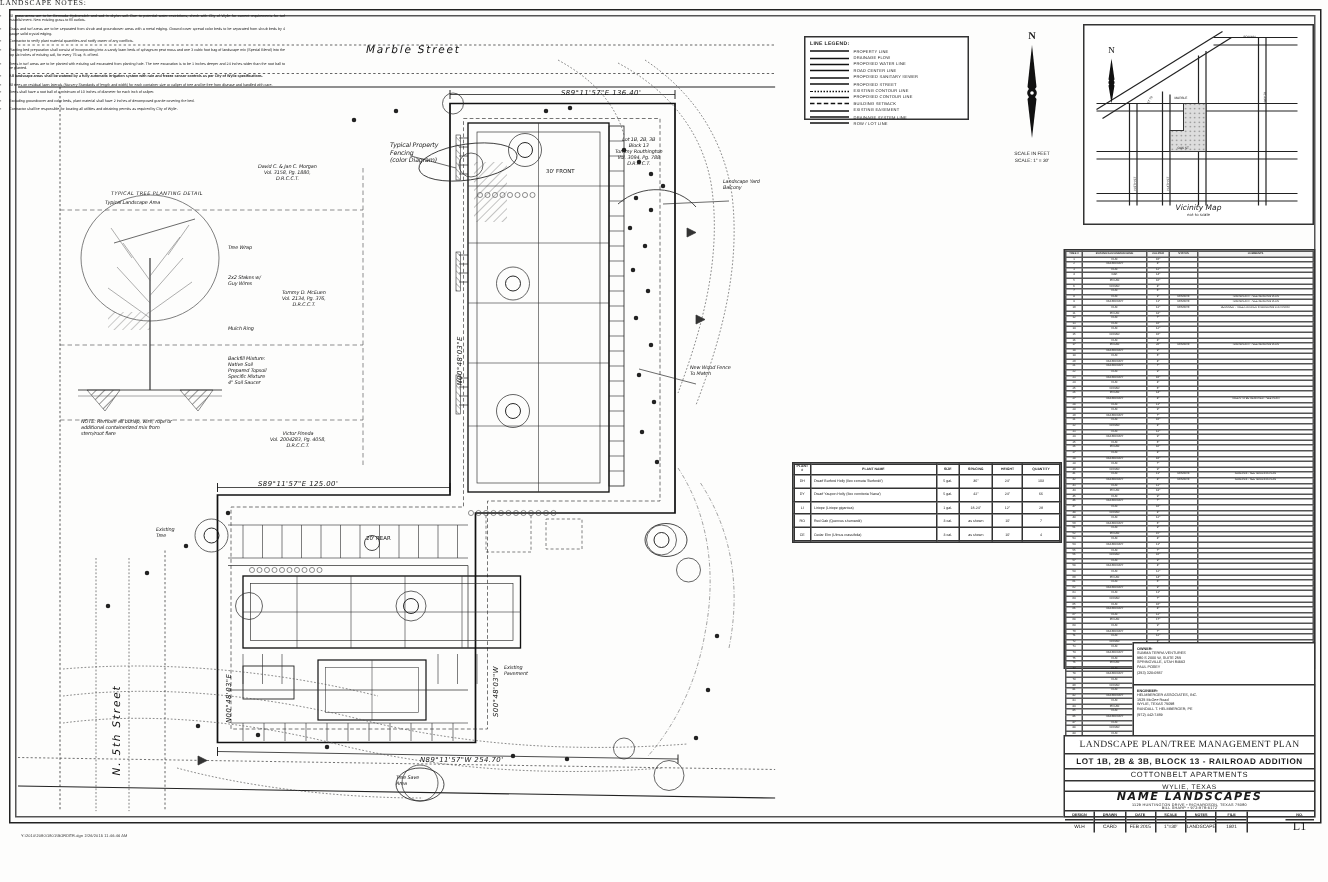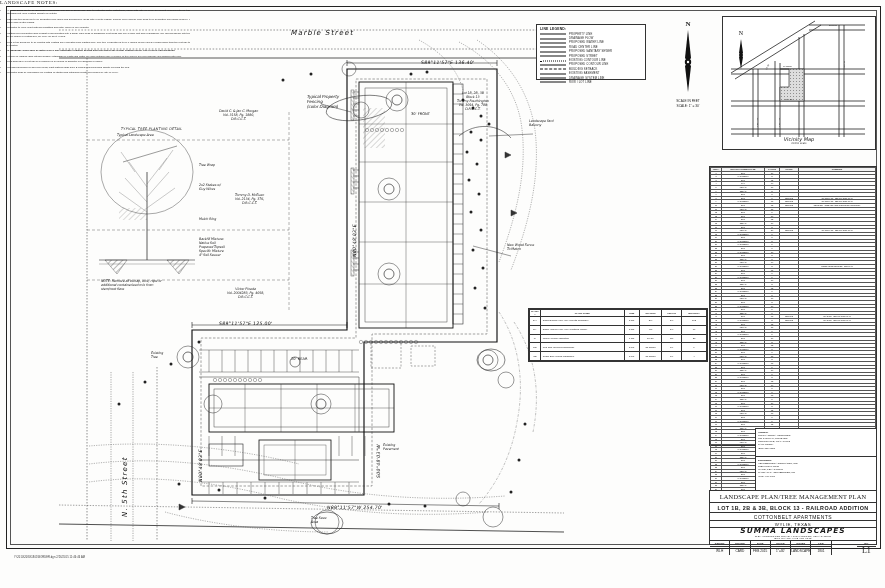--- a/index.html
+++ b/index.html
@@ -13,21 +13,21 @@
   
   .abs{position:absolute;}
   .xtiny{font-size:2.1px;line-height:2.5px;}
 
   
   .hand{font-family:"DejaVu Sans",sans-serif;font-style:italic;color:#1b1b1b;
         font-size:4.2px;line-height:5px;letter-spacing:-.1px;}
   .hand.s{font-size:3.3px;line-height:3.9px;}
 
   
-  #plan{position:absolute;left:12px;top:12px;width:505px;height:529px;overflow:hidden;margin-left:47px;}
+  #plan{position:absolute;left:12px;top:12px;width:505px;height:529px;overflow:hidden;}
   #plan svg{position:absolute;left:0;top:0;}
 
   
   .street-lbl{position:absolute;font-family:"DejaVu Sans",sans-serif;font-style:italic;
     font-size:7px;letter-spacing:1.2px;color:#111;}
 
   
   .panel{position:absolute;border:0.7px solid #333;background:#fff;}
 
   
@@ -1387,21 +1387,21 @@
     <div>RANDALL T. HELMBERGER, PE</div>
     <div>(972) 442-7459</div>
   </div>
 
   <div class="panel" id="titleblock">
     <div class="tb-row tb-title">LANDSCAPE PLAN/TREE MANAGEMENT PLAN</div>
     <div class="tb-row tb-lot">LOT 1B, 2B &amp; 3B, BLOCK 13 - RAILROAD ADDITION</div>
     <div class="tb-row tb-proj">COTTONBELT APARTMENTS</div>
     <div class="tb-row tb-city">WYLIE, TEXAS</div>
     <div class="tb-row tb-firm">
-      <div class="fn">SUMMA LANDSCAPES</div>
+      <div class="fn">NAME LANDSCAPES</div>
       <div class="fa">1129 HUNTINGTON DRIVE • RICHARDSON, TEXAS   75080</div>
       <div class="fp">BILL SHARP • 972-978-6172</div>
     </div>
     <div class="tb-grid">
       <div class="tb-cell">
         <div class="h">DESIGN</div>
         <div class="v">WLH</div>
       </div>
       <div class="tb-cell">
         <div class="h">DRAWN</div>

